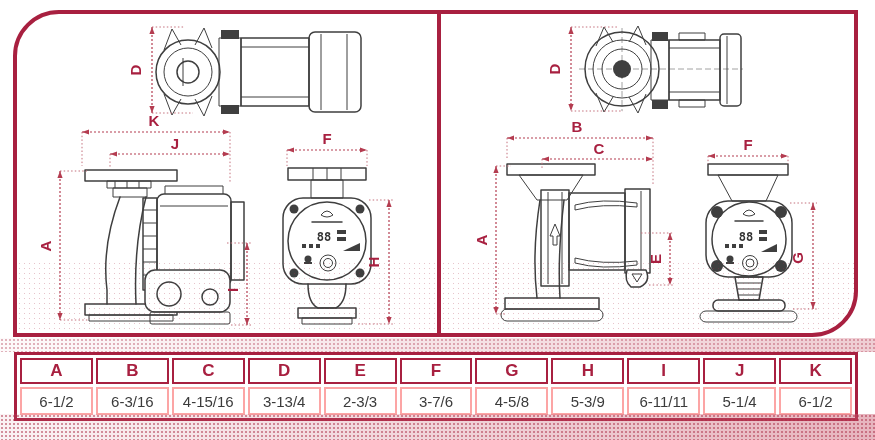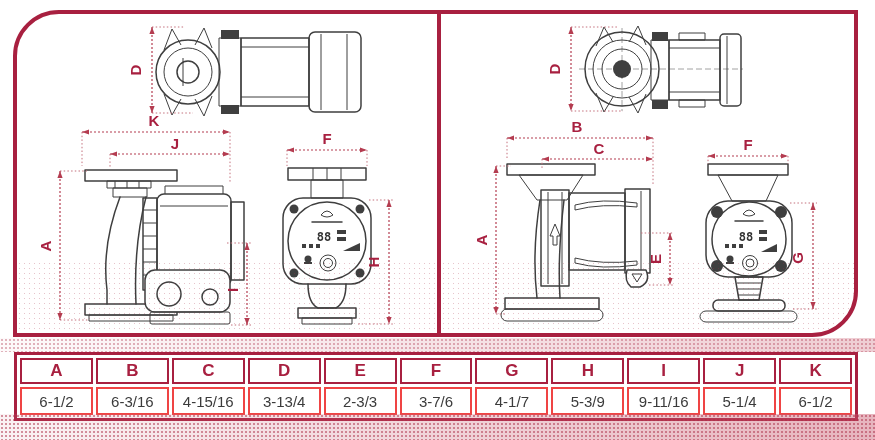--- a/index.html
+++ b/index.html
@@ -55,21 +55,21 @@
   table.dims{
     position:absolute;left:14px;top:352px;width:844px;
     border-collapse:separate;border-spacing:3px;
     border:3px solid #a82040;background:#ffffff;table-layout:fixed;
   }
   table.dims th{
     border:2px solid #a82040;background:#ffffff;color:#a82040;
     font:bold 17px "Liberation Sans",sans-serif;height:20px;padding:1px 0;
   }
   table.dims td{
-    border:2px solid #ef4444;background:#ffffff;color:#3b3b3b;
+    border:2px solid #fca5a5;background:#ffffff;color:#3b3b3b;
     font:15px "Liberation Sans",sans-serif;text-align:center;height:20px;padding:2px 0;
   }
 </style>
 </head>
 <body>
 
 <div class="container">
 
   <div class="panel panel-left">
     <svg width="420" height="319" viewBox="0 0 420 319">
@@ -365,22 +365,22 @@
     <th>J</th>
     <th>K</th>
   </tr>
   <tr>
     <td>6-1/2</td>
     <td>6-3/16</td>
     <td>4-15/16</td>
     <td>3-13/4</td>
     <td>2-3/3</td>
     <td>3-7/6</td>
-    <td>4-1/7</td>
+    <td>4-5/8</td>
     <td>5-3/9</td>
-    <td>9-11/16</td>
+    <td>6-11/11</td>
     <td>5-1/4</td>
     <td>6-1/2</td>
   </tr>
 </tbody>
   </table>
 
 <div class="bottom-band"></div>
 
 </body></html>

